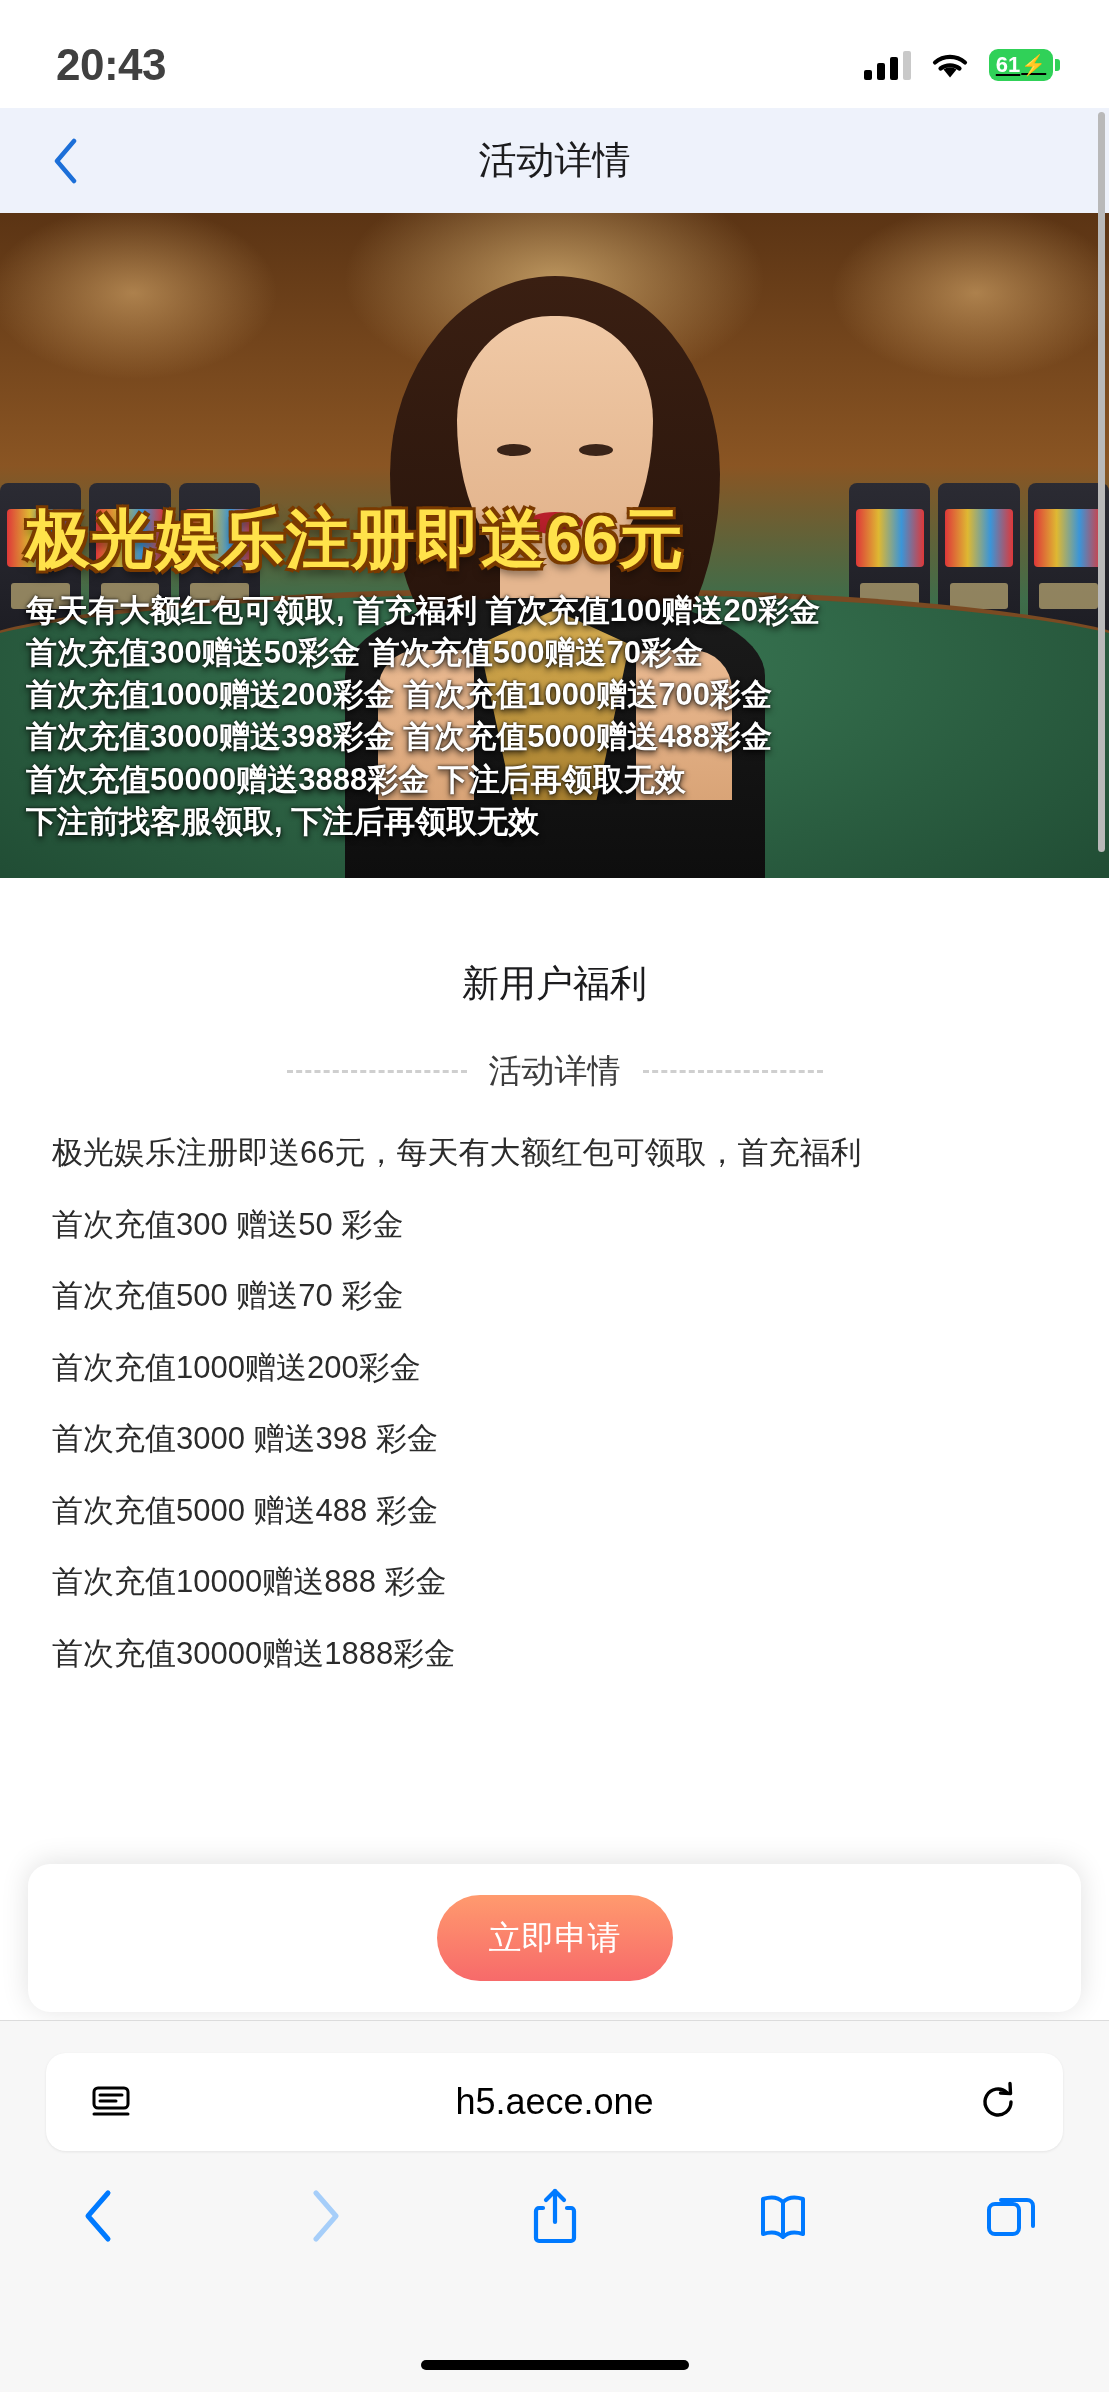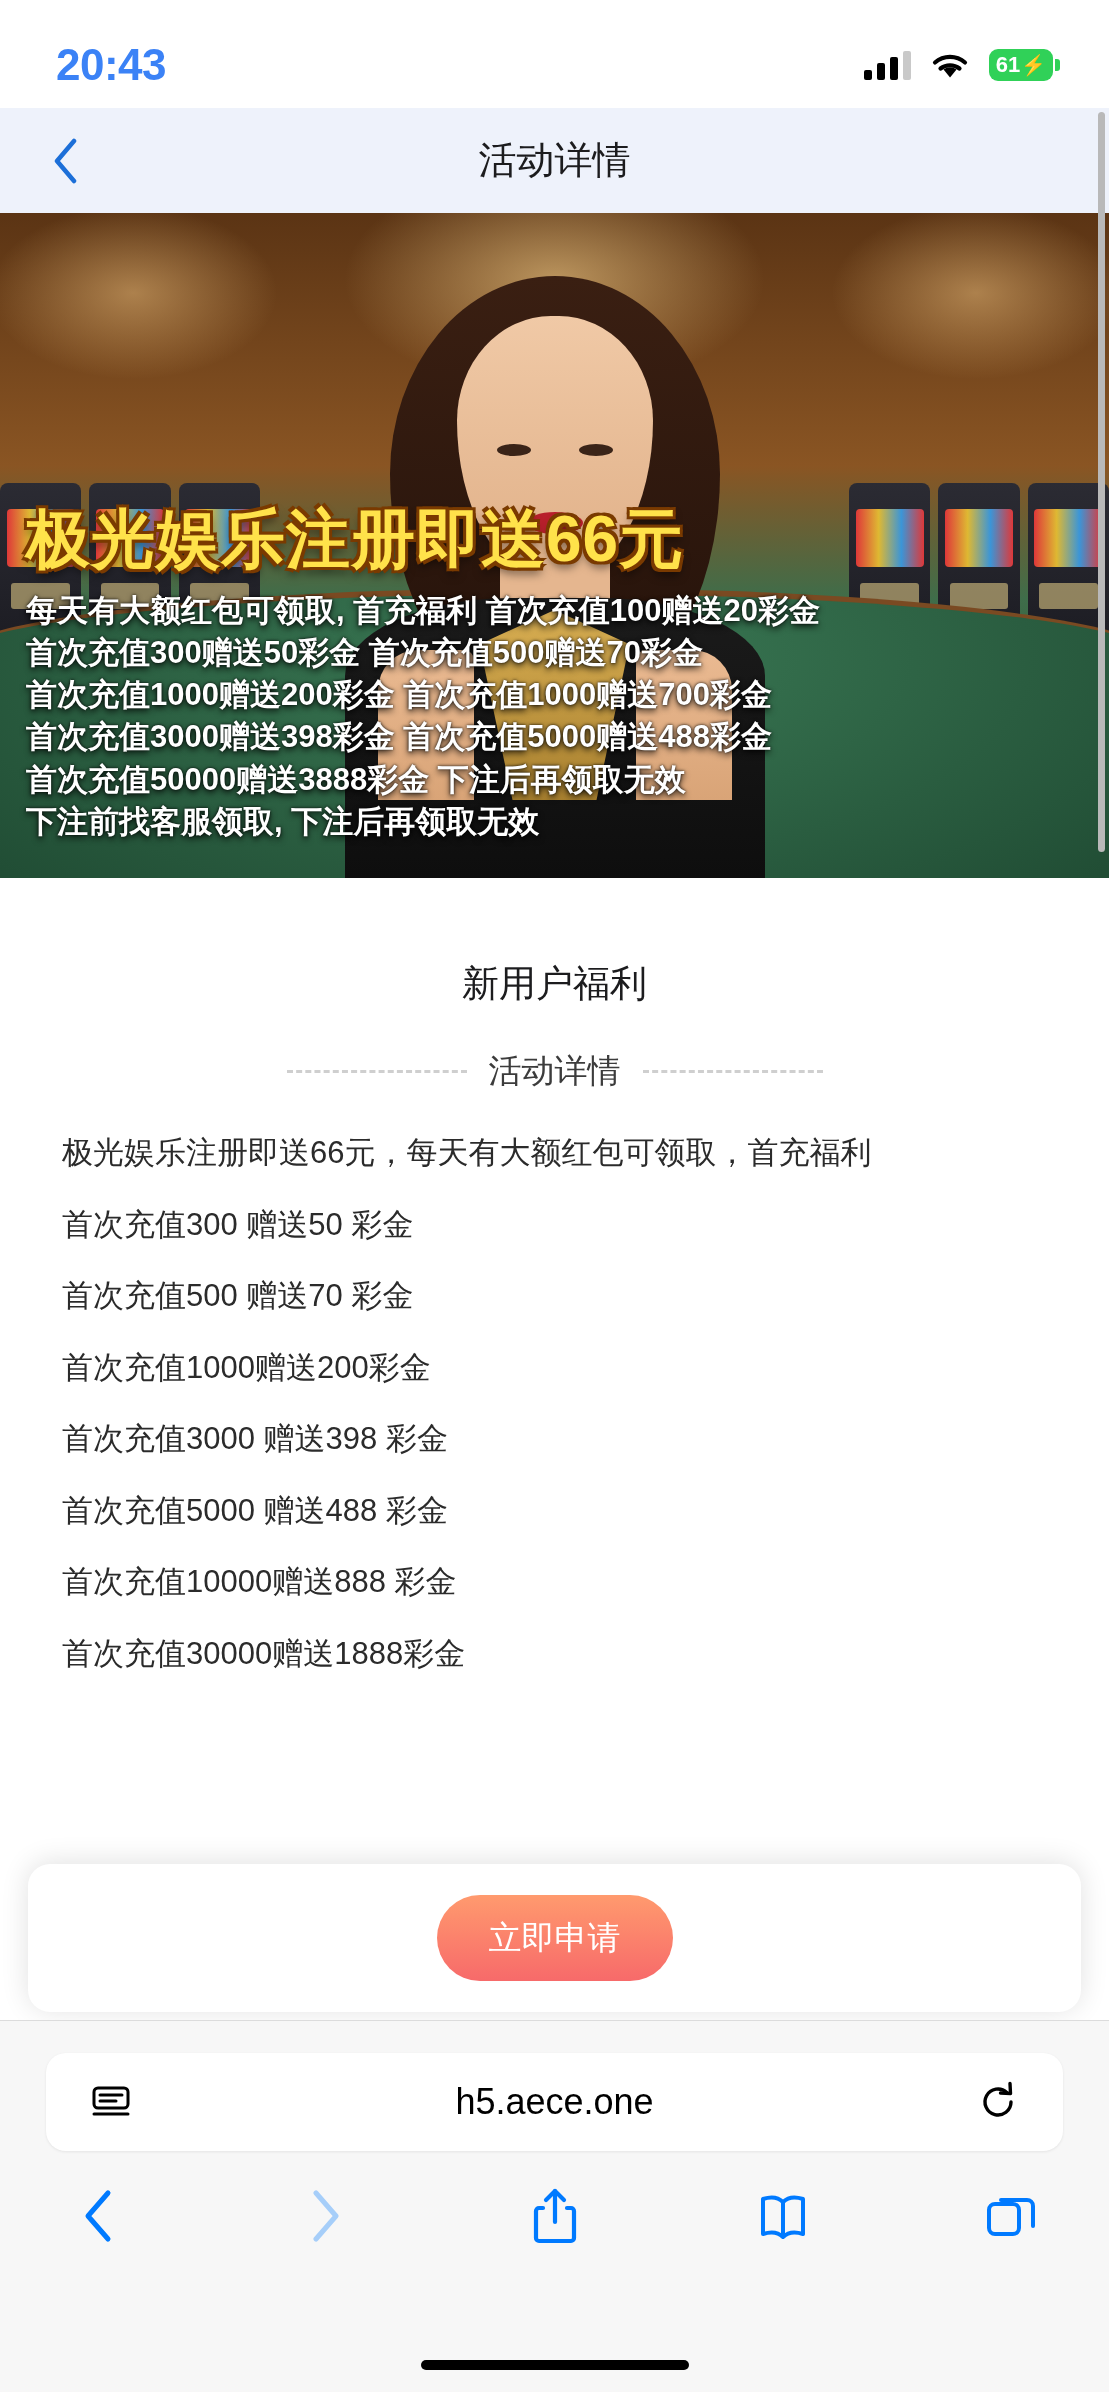--- a/index.html
+++ b/index.html
@@ -24,26 +24,27 @@
     background: #ffffff;
     display: flex;
     align-items: center;
     justify-content: space-between;
     padding: 22px 56px 0 56px;
   }
   .status-time {
     font-size: 44px;
     font-weight: 700;
     letter-spacing: -0.5px;
-    color: #3b82f6;
+    color: #404040;
   }
   .status-right {
     display: flex;
     align-items: center;
     gap: 18px;
+    text-decoration: underline;
   }
   .cellular {
     display: flex;
     align-items: flex-end;
     gap: 5px;
     height: 30px;
   }
   .cellular i {
     display: block;
     width: 8px;
@@ -301,21 +302,20 @@
     color: #3c3c3c;
   }
   .body-lines {
     padding: 0 52px;
   }
   .body-line {
     font-size: 31px;
     color: #2b2b2b;
     line-height: 1.34;
     margin-bottom: 30px;
-    margin-left: 10px;
   }
 
   
   .cta-card {
     position: absolute;
     left: 28px;
     right: 28px;
     bottom: 388px;
     height: 148px;
     background: #ffffff;

